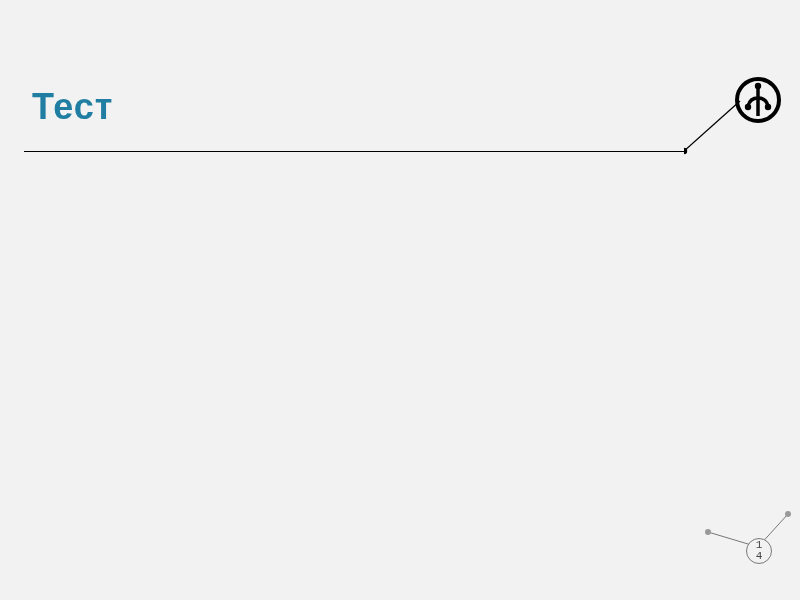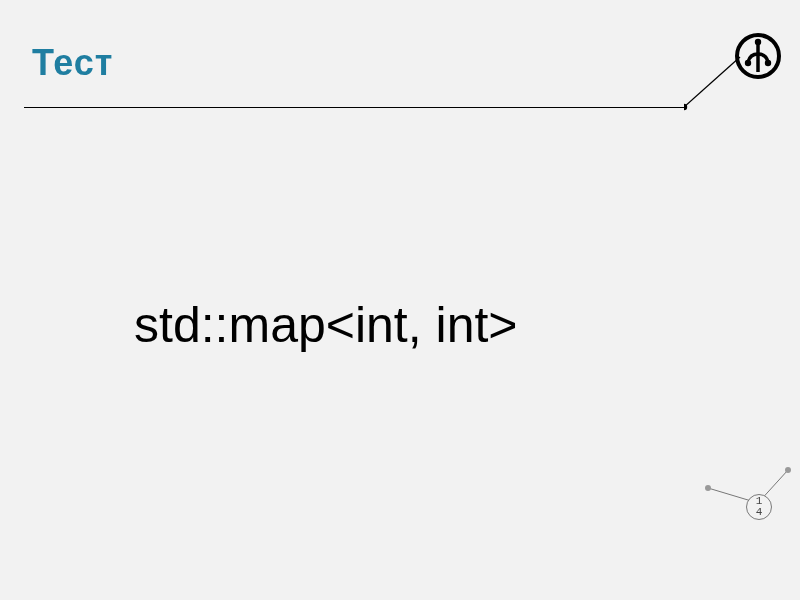--- a/index.html
+++ b/index.html
@@ -8,20 +8,21 @@
       height: 600px;
       background: #f2f2f2;
       font-family: Arial, Helvetica, sans-serif;
       position: relative;
       overflow: hidden;
     }
     .slide {
       position: relative;
       width: 800px;
       height: 520px;
+      margin-top: 44px;
     }
     .title {
       position: absolute;
       top: 42px;
       left: 32px;
       font-size: 36px;
       font-weight: 800;
       color: #1f7ea1;
       letter-spacing: 1px;
     }
@@ -104,21 +105,20 @@
       <circle cx="24" cy="24" r="21" fill="none" stroke="#000" stroke-width="4"></circle>
       <line x1="24" y1="10" x2="24" y2="40" stroke="#000" stroke-width="3.5"></line>
       <path d="M24 22 Q16 22 14 30" fill="none" stroke="#000" stroke-width="3.5"></path>
       <path d="M24 22 Q32 22 34 30" fill="none" stroke="#000" stroke-width="3.5"></path>
       <circle cx="24" cy="10" r="3.2" fill="#000"></circle>
       <circle cx="14" cy="31" r="3.2" fill="#000"></circle>
       <circle cx="34" cy="31" r="3.2" fill="#000"></circle>
     </svg>
   </div>
 
-  <div class="main-text">std::map&lt;int, int&gt;</div>
 
   <svg class="footer-graphic" viewBox="0 0 100 70">
     <line x1="8" y1="38" x2="58" y2="53" stroke="#777" stroke-width="1"></line>
     <line x1="58" y1="53" x2="88" y2="20" stroke="#777" stroke-width="1"></line>
     <circle cx="8" cy="38" r="3" fill="#999"></circle>
     <circle cx="88" cy="20" r="3" fill="#999"></circle>
   </svg>
 
   <div class="page-num">
     <span>1</span>

